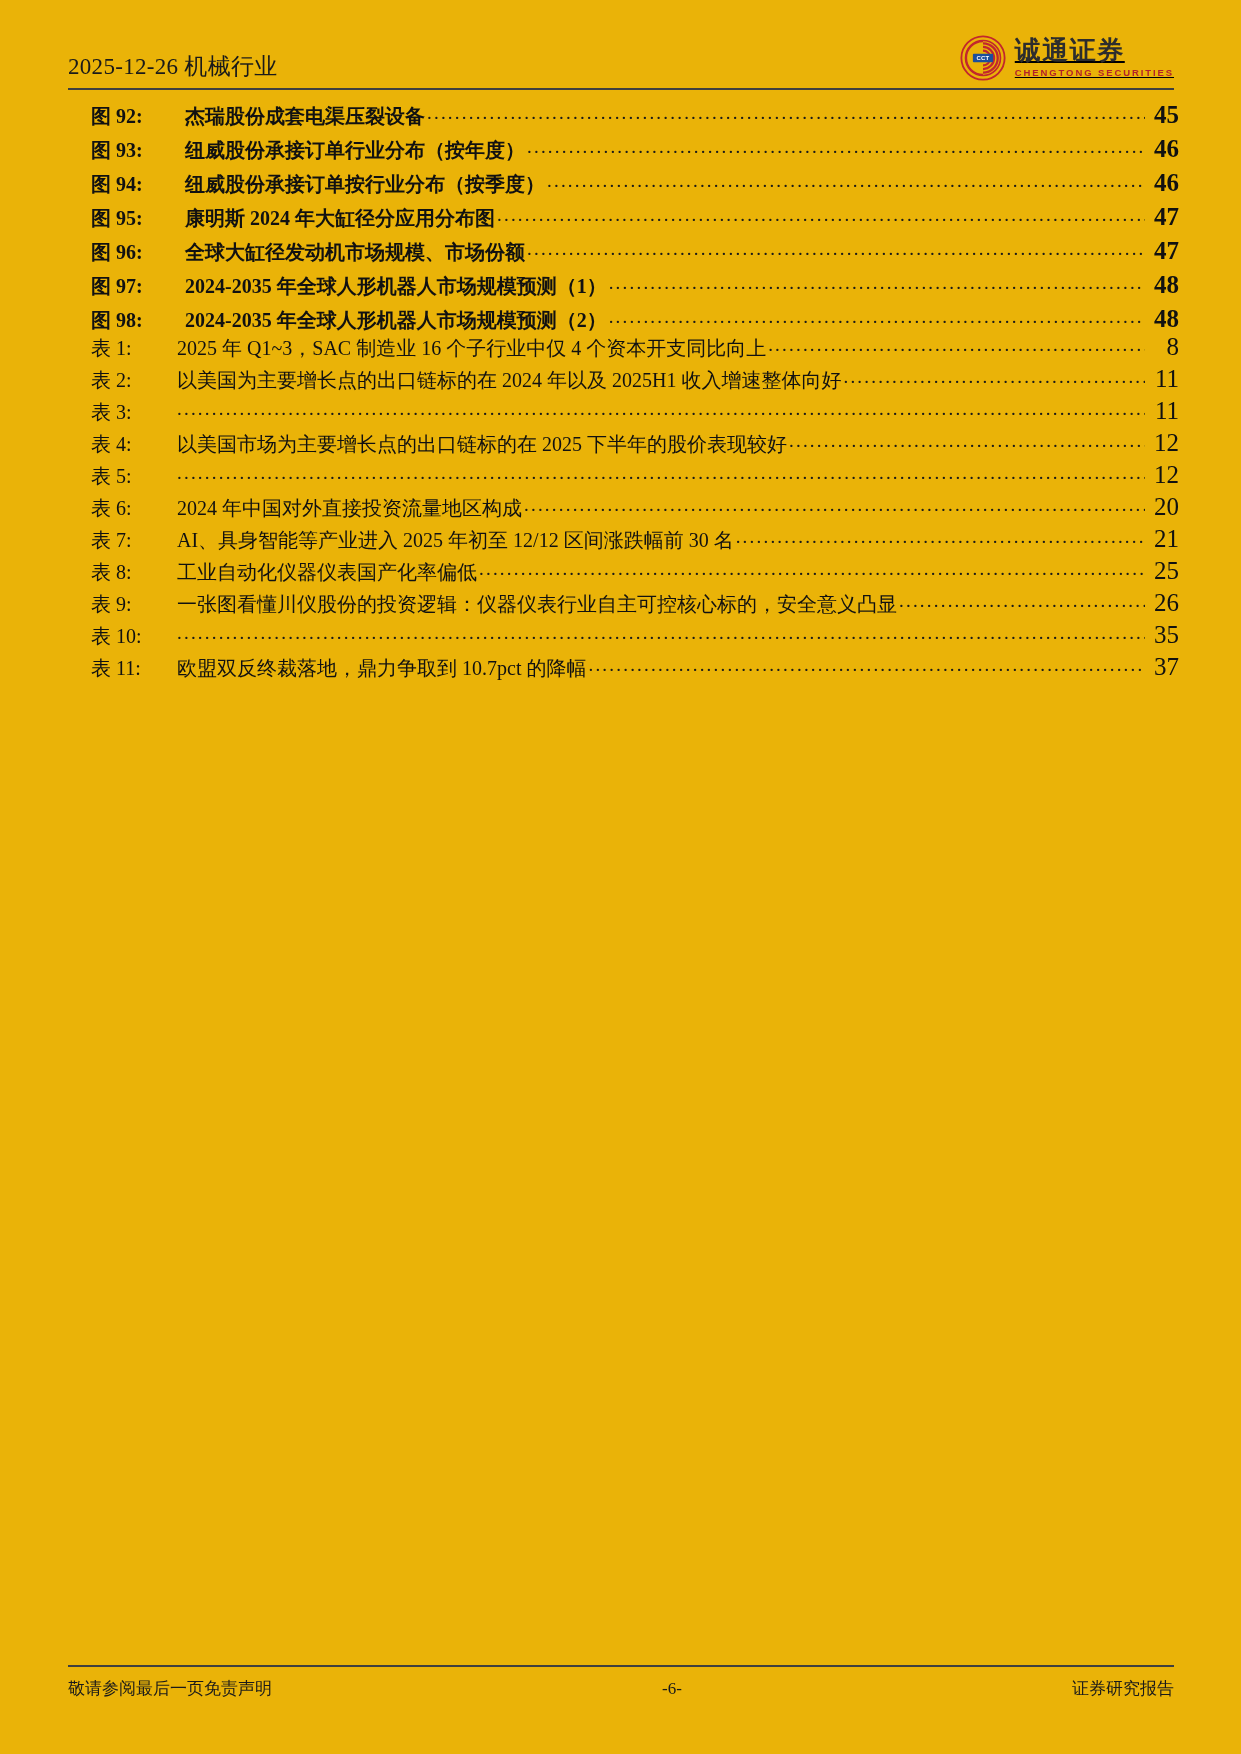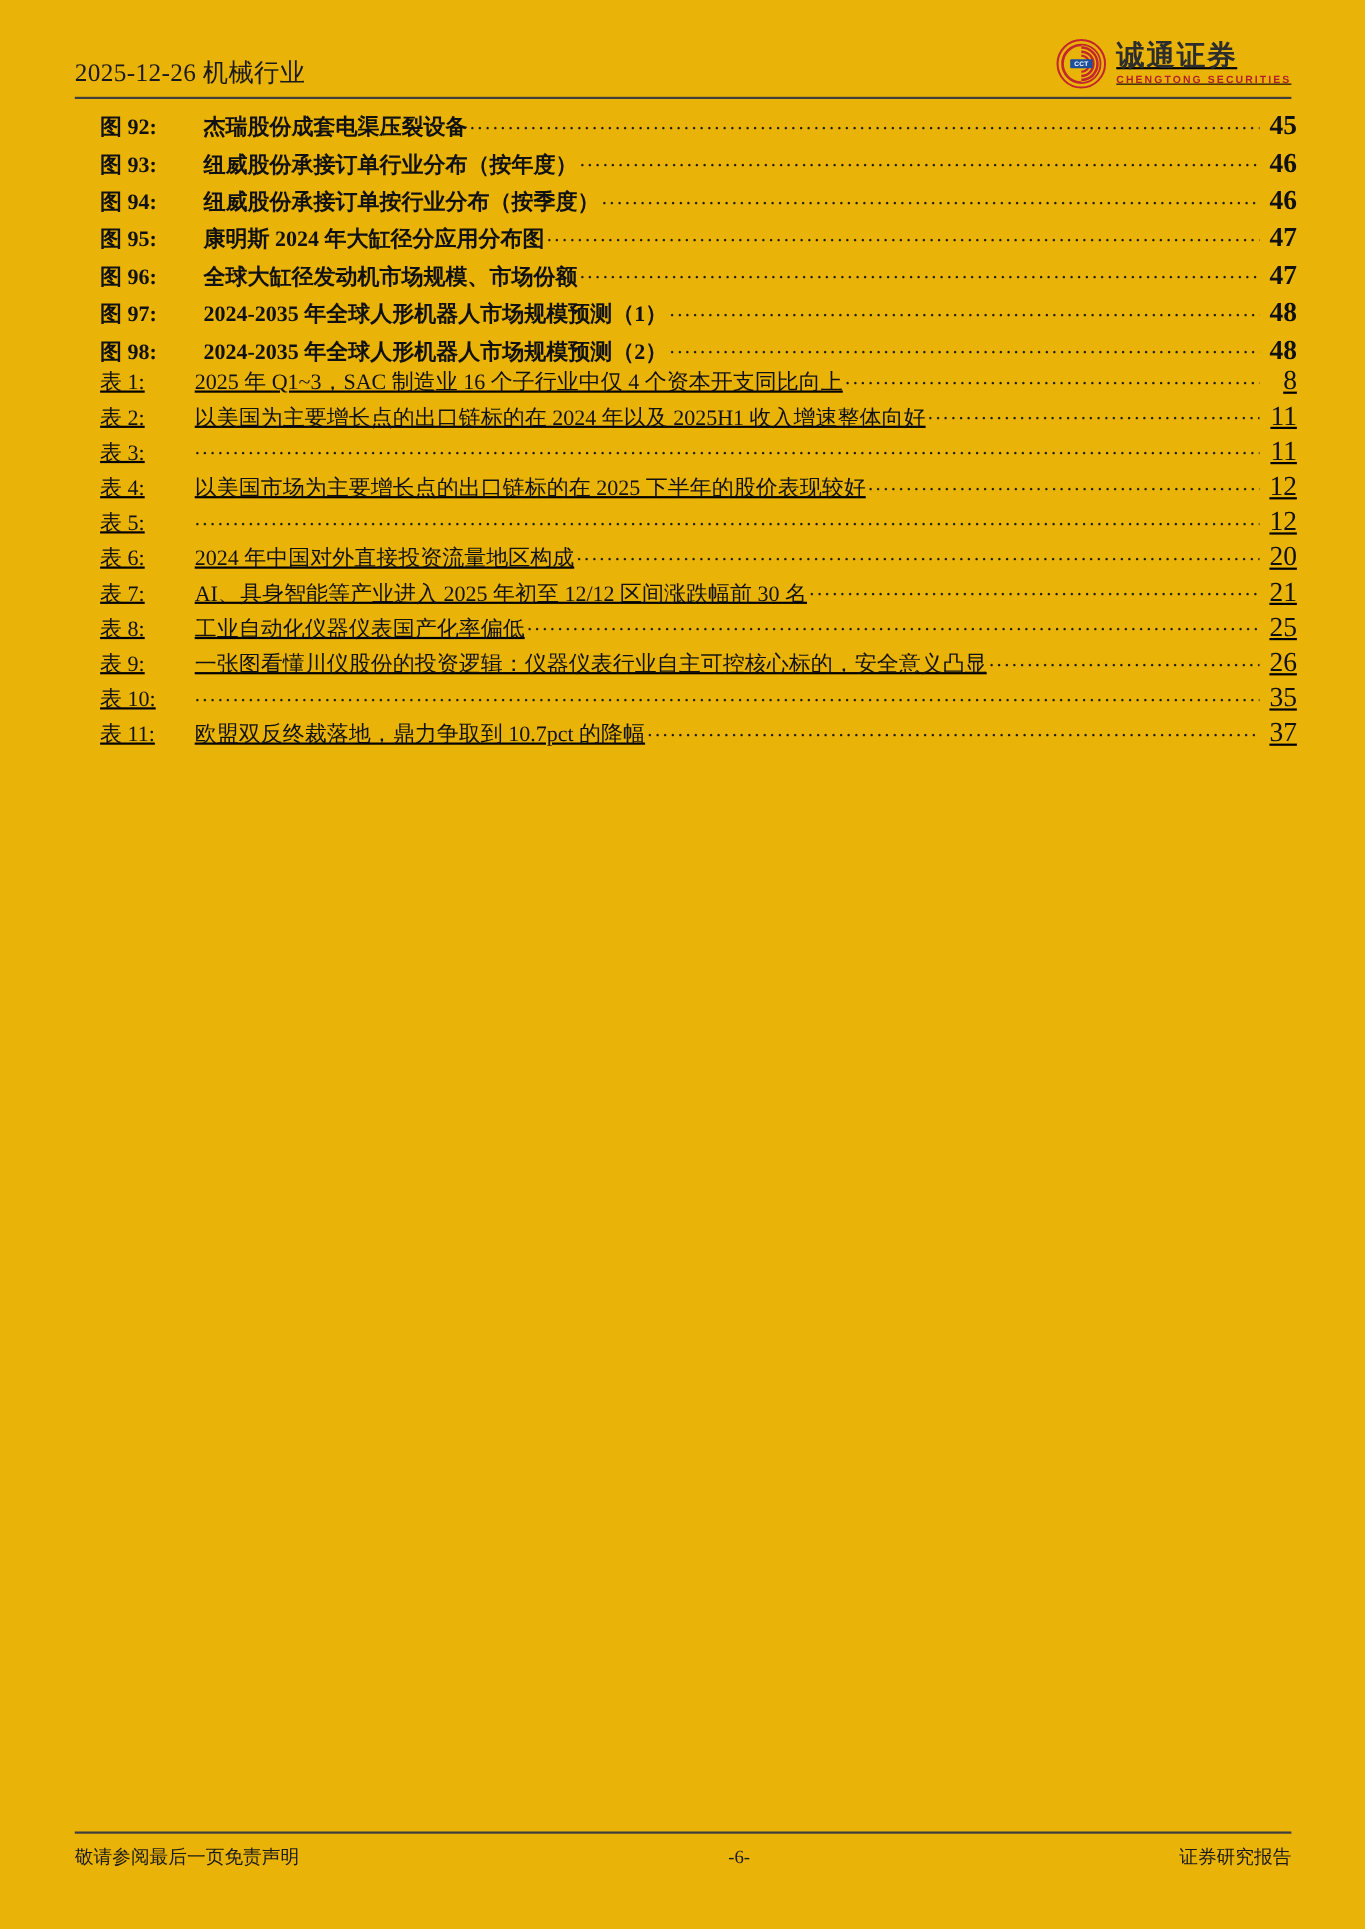--- a/index.html
+++ b/index.html
@@ -93,21 +93,21 @@
   .toc-tables  { top: 334px; }
 
   .toc-row {
     display: flex;
     align-items: baseline;
     width: 100%;
     white-space: nowrap;
     line-height: 1;
   }
   .toc-figures .toc-row { height: 34px; }
-  .toc-tables  .toc-row { height: 32px; text-decoration: underline; }
+  .toc-tables  .toc-row { height: 32px; }
 
   .toc-label {
     flex: none;
     font-size: 20px;
     color: #111111;
     font-family: "Liberation Serif", "DejaVu Serif", serif;
   }
   .toc-figures .toc-label {
     width: 94px;
     font-weight: bold;

